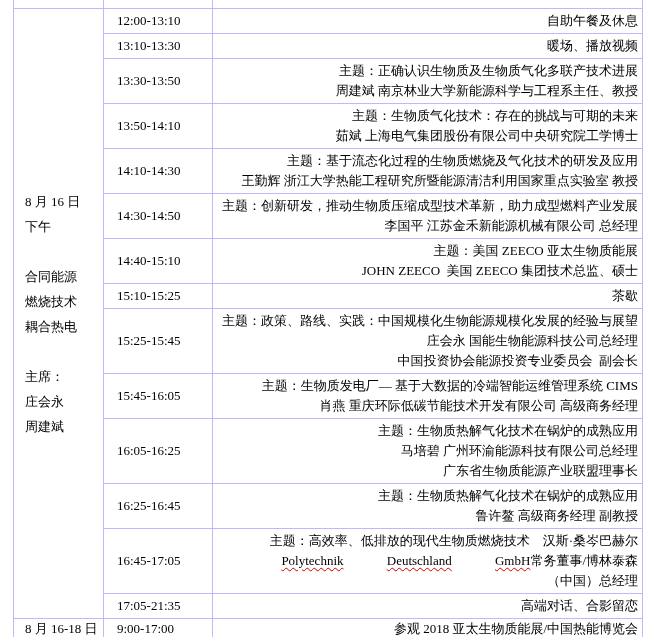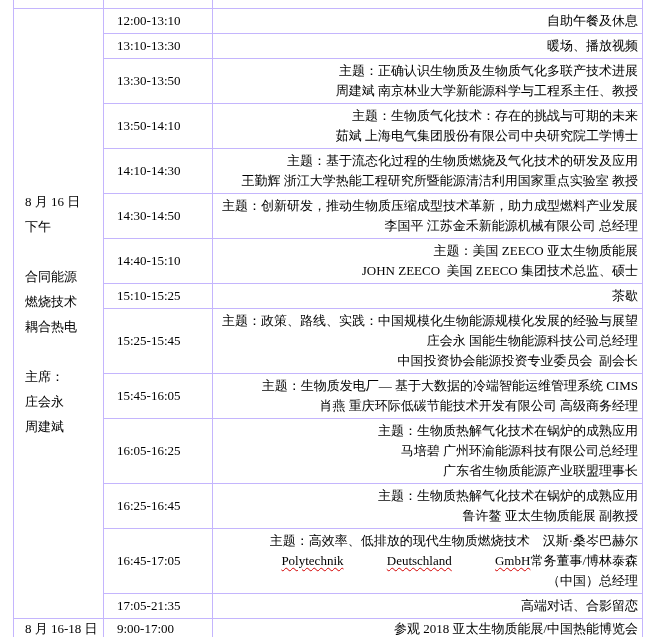--- a/index.html
+++ b/index.html
@@ -158,21 +158,21 @@
           <td class="c3">
             <div class="line">主题：生物质热解气化技术在锅炉的成熟应用</div>
             <div class="line">马培碧 广州环渝能源科技有限公司总经理</div>
             <div class="line">广东省生物质能源产业联盟理事长</div>
           </td>
         </tr>
         <tr>
           <td class="c2">16:25-16:45</td>
           <td class="c3">
             <div class="line">主题：生物质热解气化技术在锅炉的成熟应用</div>
-            <div class="line">鲁许鳌 亚太生物质能展 副教授</div>
+            <div class="line">鲁许鳌 高级商务经理 副教授</div>
           </td>
         </tr>
         <tr>
           <td class="c2">16:45-17:05</td>
           <td class="c3">
             <div class="line">主题：高效率、低排放的现代生物质燃烧技术　汉斯·桑岑巴赫尔</div>
             <div class="line"><span class="wavy">Polytechnik</span><span> </span><span class="wavy">Deutschland</span><span> </span><span class="wavy">GmbH</span><span>常务董事/博林泰森（中国）总经理</span></div>
           </td>
         </tr>
         <tr>

